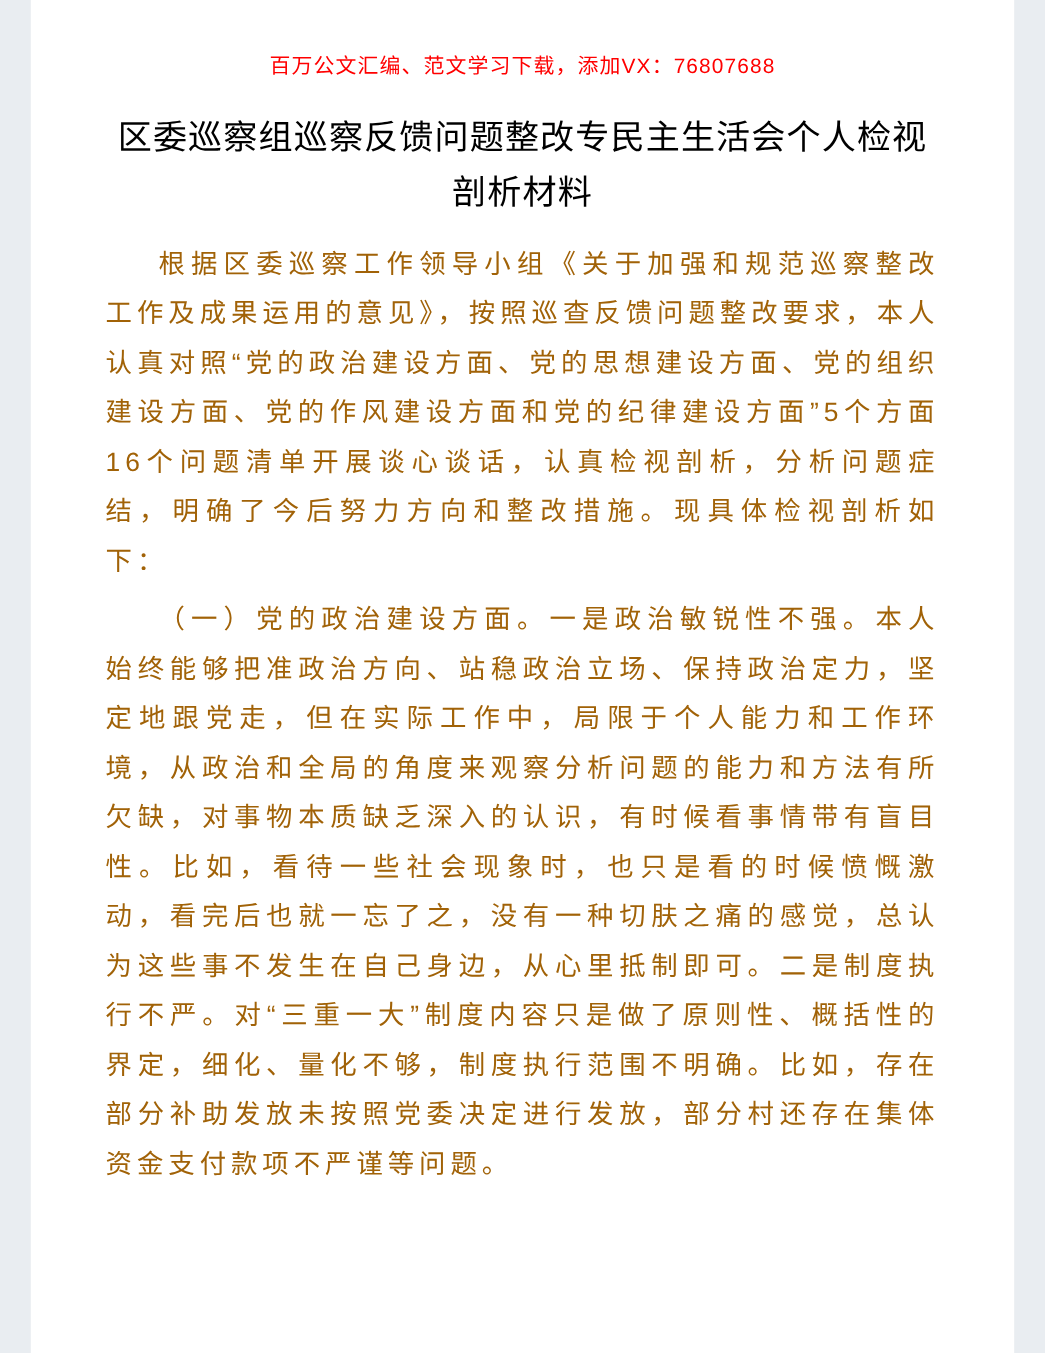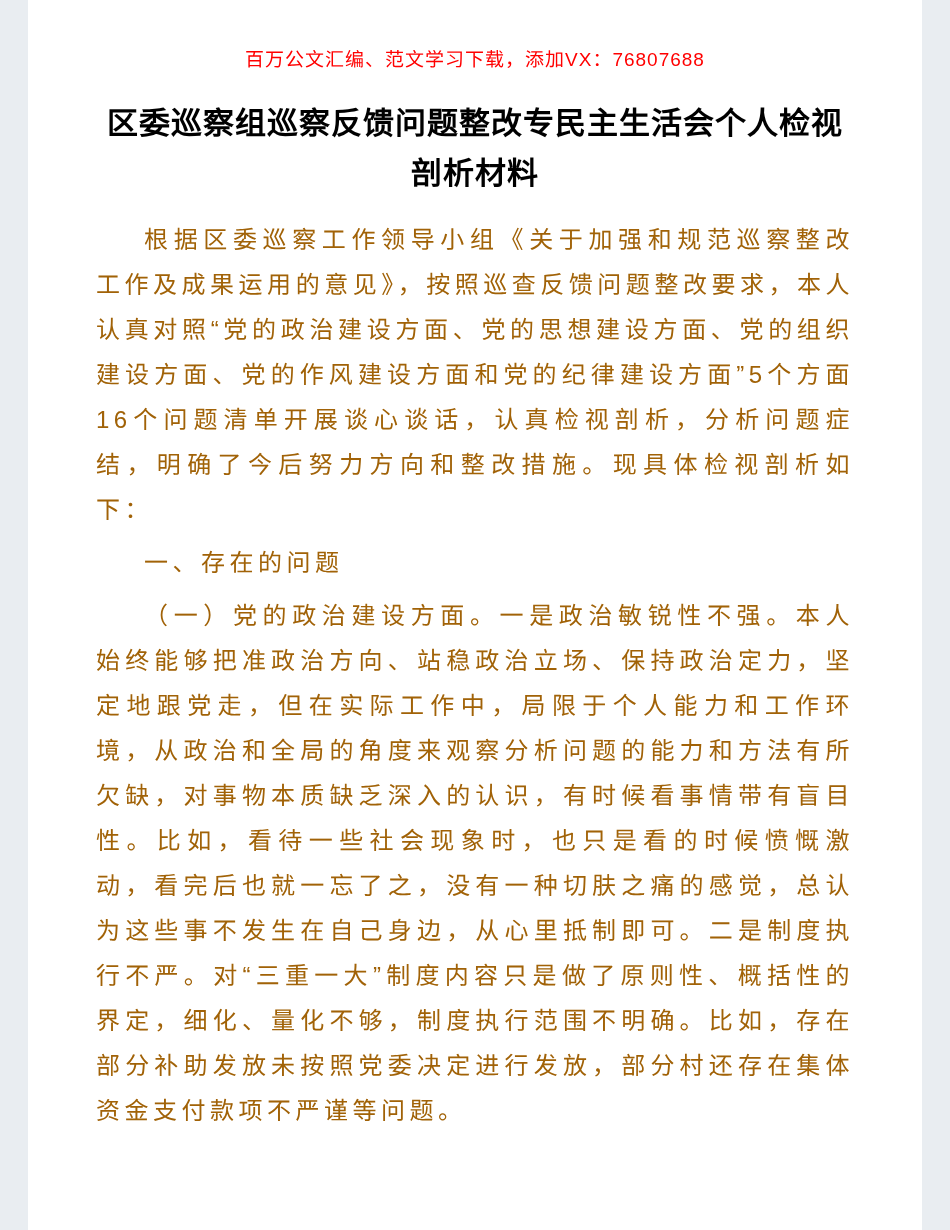--- a/index.html
+++ b/index.html
@@ -26,21 +26,21 @@
     text-align: center;
     font-size: 19px;
     letter-spacing: 1px;
     font-weight: 400;
     margin: 0 0 28px 0;
     color: #ff0000;
   }
   .doc-title {
     text-align: center;
     font-size: 31px;
-    font-weight: 700;
+    font-weight: 400;
     color: #000000;
     line-height: 50px;
     margin: 0 0 18px 0;
     letter-spacing: 1px;
   }
   .doc-body p {
     margin: 0 0 8px 0;
     font-size: 24px;
     color: #a16207;
     line-height: 45px;
@@ -59,19 +59,18 @@
 <div class="viewport">
   <div class="page">
 
     <div class="watermark" style="color: rgb(255, 0, 0);">百万公文汇编、范文学习下载，添加VX：76807688</div>
 
     <h1 class="doc-title">区委巡察组巡察反馈问题整改专民主生活会个人检视剖析材料</h1>
 
     <div class="doc-body">
       <p>根据区委巡察工作领导小组《关于加强和规范巡察整改工作及成果运用的意见》，按照巡查反馈问题整改要求，本人认真对照“党的政治建设方面、党的思想建设方面、党的组织建设方面、党的作风建设方面和党的纪律建设方面”5个方面16个问题清单开展谈心谈话，认真检视剖析，分析问题症结，明确了今后努力方向和整改措施。现具体检视剖析如下：</p>
 
-      <p class="section-heading">一、存在的问题</p>
 
       <p>（一）党的政治建设方面。一是政治敏锐性不强。本人始终能够把准政治方向、站稳政治立场、保持政治定力，坚定地跟党走，但在实际工作中，局限于个人能力和工作环境，从政治和全局的角度来观察分析问题的能力和方法有所欠缺，对事物本质缺乏深入的认识，有时候看事情带有盲目性。比如，看待一些社会现象时，也只是看的时候愤慨激动，看完后也就一忘了之，没有一种切肤之痛的感觉，总认为这些事不发生在自己身边，从心里抵制即可。二是制度执行不严。对“三重一大”制度内容只是做了原则性、概括性的界定，细化、量化不够，制度执行范围不明确。比如，存在部分补助发放未按照党委决定进行发放，部分村还存在集体资金支付款项不严谨等问题。</p>
     </div>
 
   </div>
 </div>
 
 </body></html>

